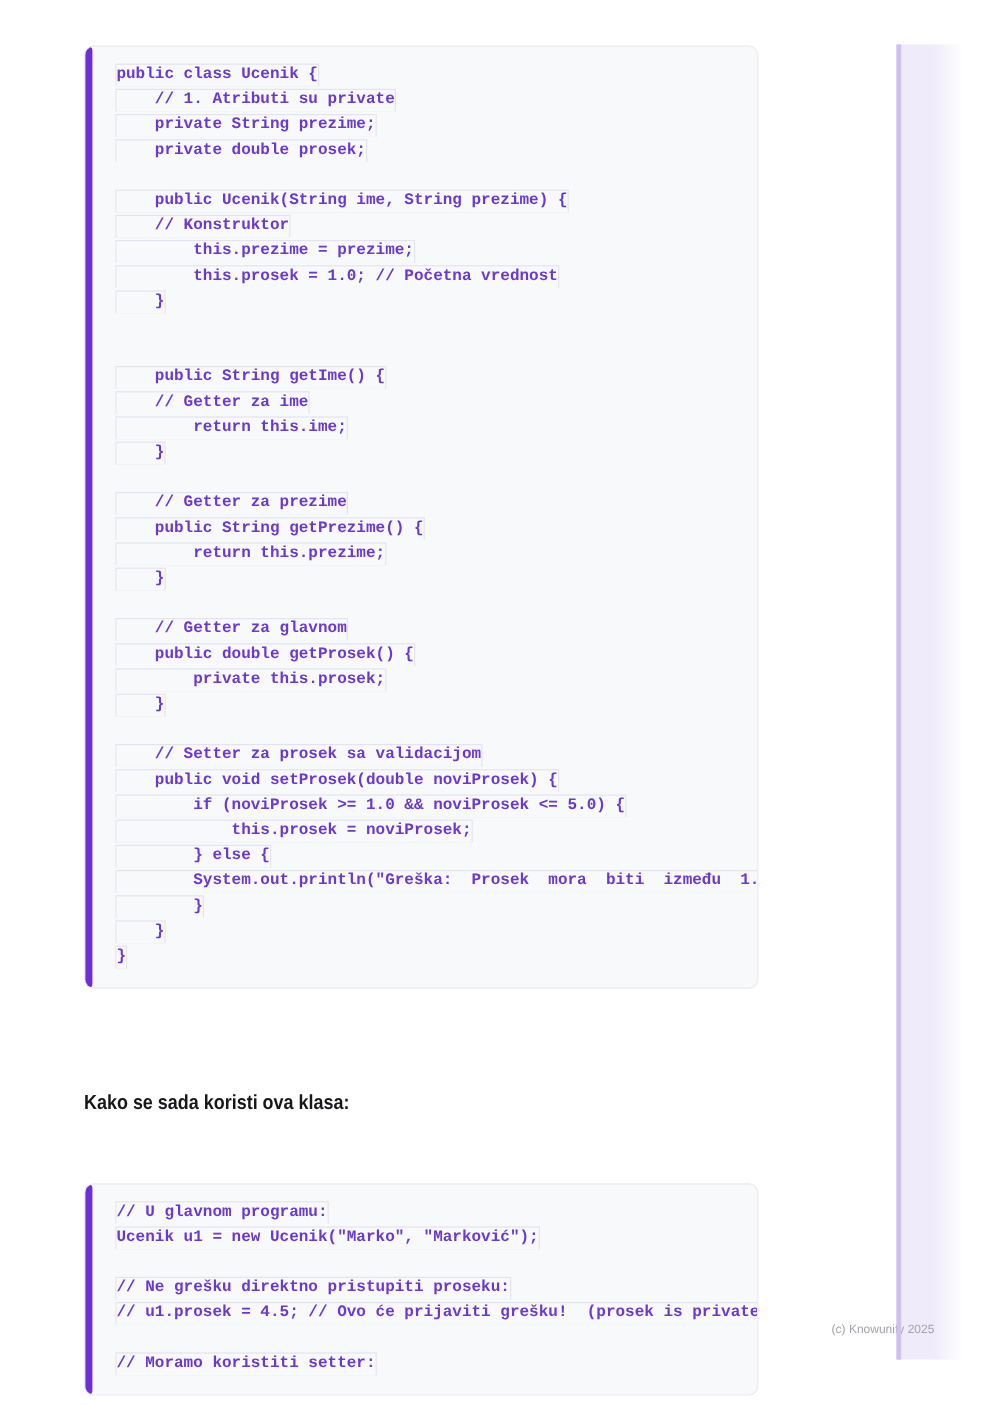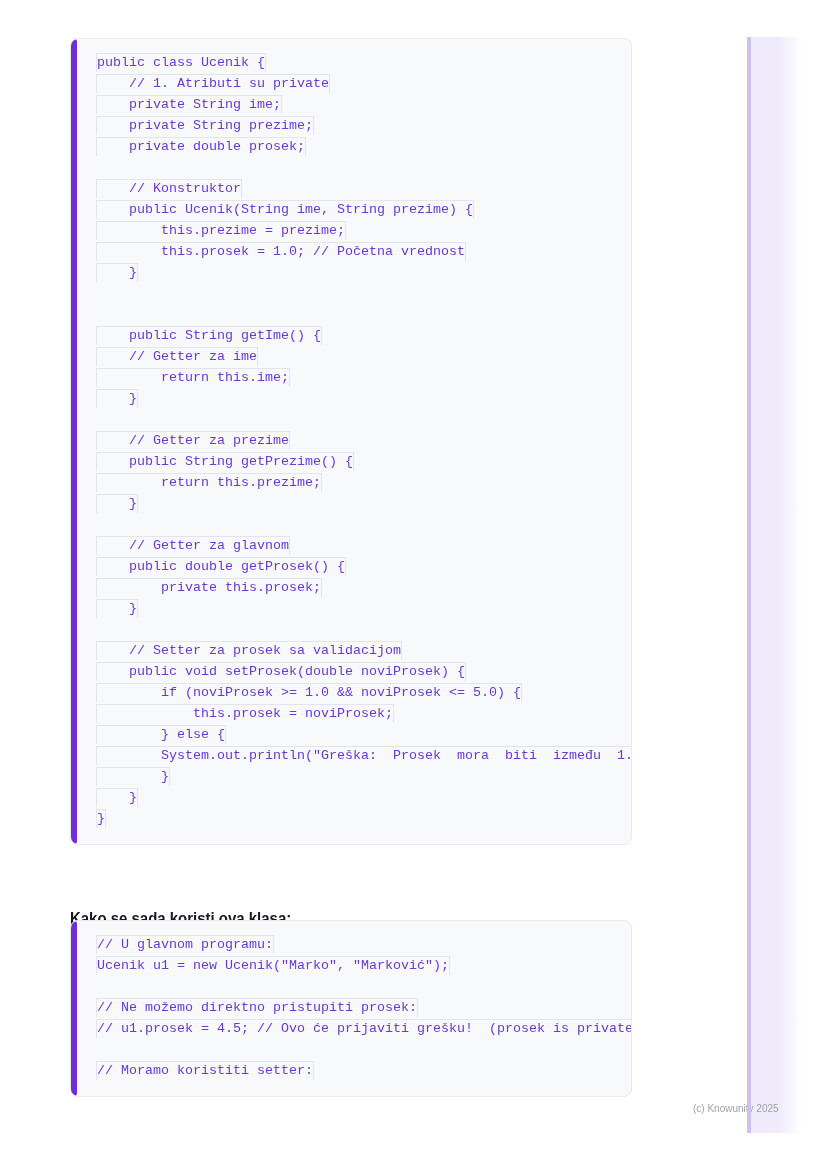--- a/index.html
+++ b/index.html
@@ -39,30 +39,30 @@
     margin-bottom: 1px;
     white-space: pre;
     overflow: hidden;
   }
   .clbox {
     display: inline-block;
     box-sizing: border-box;
     height: 20px;
     border: 1px solid var(--line_box_border, #e4e4ee);
     font-family: "Liberation Mono", "DejaVu Sans Mono", monospace;
-    font-weight: 400;
+    font-weight: 700;
     font-size: 13.33px;
     line-height: 18px;
     color: var(--code_text, #6b38d0);
     white-space: pre;
   }
   .cl.blank .clbox { border: none; }
 
   #code-block-1 { top: 38px; }
-  #code-block-2 { top: 920px; }
+  #code-block-2 { top: 986px; }
 
   
   .section-heading {
     position: absolute;
     left: 70px;
     top: 908px;
     font-weight: 700;
     font-size: 17px;
     line-height: 22px;
     color: var(--heading_color, #17171c);
@@ -99,26 +99,25 @@
   }
 </style>
 </head>
 <body style="--code_text: #6b38d0; --accent_bar: #6f2dd8; --block_bg: #f8f9fb; --block_border: #eaeaef; --line_box_border: #e4e4ee; --stripe_fill: #efebfa; --stripe_edge: #cec0ef; --heading_color: #17171c; --watermark_color: #a2a2aa;">
 
 <div class="codeblock" id="code-block-1">
   <div class="accent-bar"></div>
   <div class="codebody" id="code-lines-1">
       <div class="cl"><span class="clbox">public class Ucenik {</span></div>
       <div class="cl"><span class="clbox">    // 1. Atributi su private</span></div>
-      <div class="cl"><span class="clbox">    private String ime;</span></div>
       <div class="cl"><span class="clbox">    private String prezime;</span></div>
       <div class="cl"><span class="clbox">    private double prosek;</span></div>
       <div class="cl blank"><span class="clbox" style="visibility: hidden;"> </span></div>
+      <div class="cl"><span class="clbox">    public Ucenik(String ime, String prezime) {</span></div>
       <div class="cl"><span class="clbox">    // Konstruktor</span></div>
-      <div class="cl"><span class="clbox">    public Ucenik(String ime, String prezime) {</span></div>
       <div class="cl"><span class="clbox">        this.prezime = prezime;</span></div>
       <div class="cl"><span class="clbox">        this.prosek = 1.0; // Početna vrednost</span></div>
       <div class="cl"><span class="clbox">    }</span></div>
       <div class="cl blank"><span class="clbox" style="visibility: hidden;"> </span></div>
       <div class="cl blank"><span class="clbox" style="visibility: hidden;"> </span></div>
       <div class="cl"><span class="clbox">    public String getIme() {</span></div>
       <div class="cl"><span class="clbox">    // Getter za ime</span></div>
       <div class="cl"><span class="clbox">        return this.ime;</span></div>
       <div class="cl"><span class="clbox">    }</span></div>
       <div class="cl blank"><span class="clbox" style="visibility: hidden;"> </span></div>
@@ -145,21 +144,21 @@
 </div>
 
 <div class="section-heading">Kako se sada koristi ova klasa:</div>
 
 <div class="codeblock" id="code-block-2">
   <div class="accent-bar"></div>
   <div class="codebody" id="code-lines-2">
       <div class="cl"><span class="clbox">// U glavnom programu:</span></div>
       <div class="cl"><span class="clbox">Ucenik u1 = new Ucenik("Marko", "Marković");</span></div>
       <div class="cl blank"><span class="clbox" style="visibility: hidden;"> </span></div>
-      <div class="cl"><span class="clbox">// Ne možemo direktno pristupiti prosek:</span></div>
+      <div class="cl"><span class="clbox">// Ne grešku direktno pristupiti proseku:</span></div>
       <div class="cl"><span class="clbox">// u1.prosek = 4.5; // Ovo će prijaviti grešku!  (prosek is private</span></div>
       <div class="cl blank"><span class="clbox" style="visibility: hidden;"> </span></div>
       <div class="cl"><span class="clbox">// Moramo koristiti setter:</span></div>
     </div>
 </div>
 
 <div class="edge-stripe-fill"></div>
 
 <div class="watermark">(c) Knowunity 2025</div>
 

